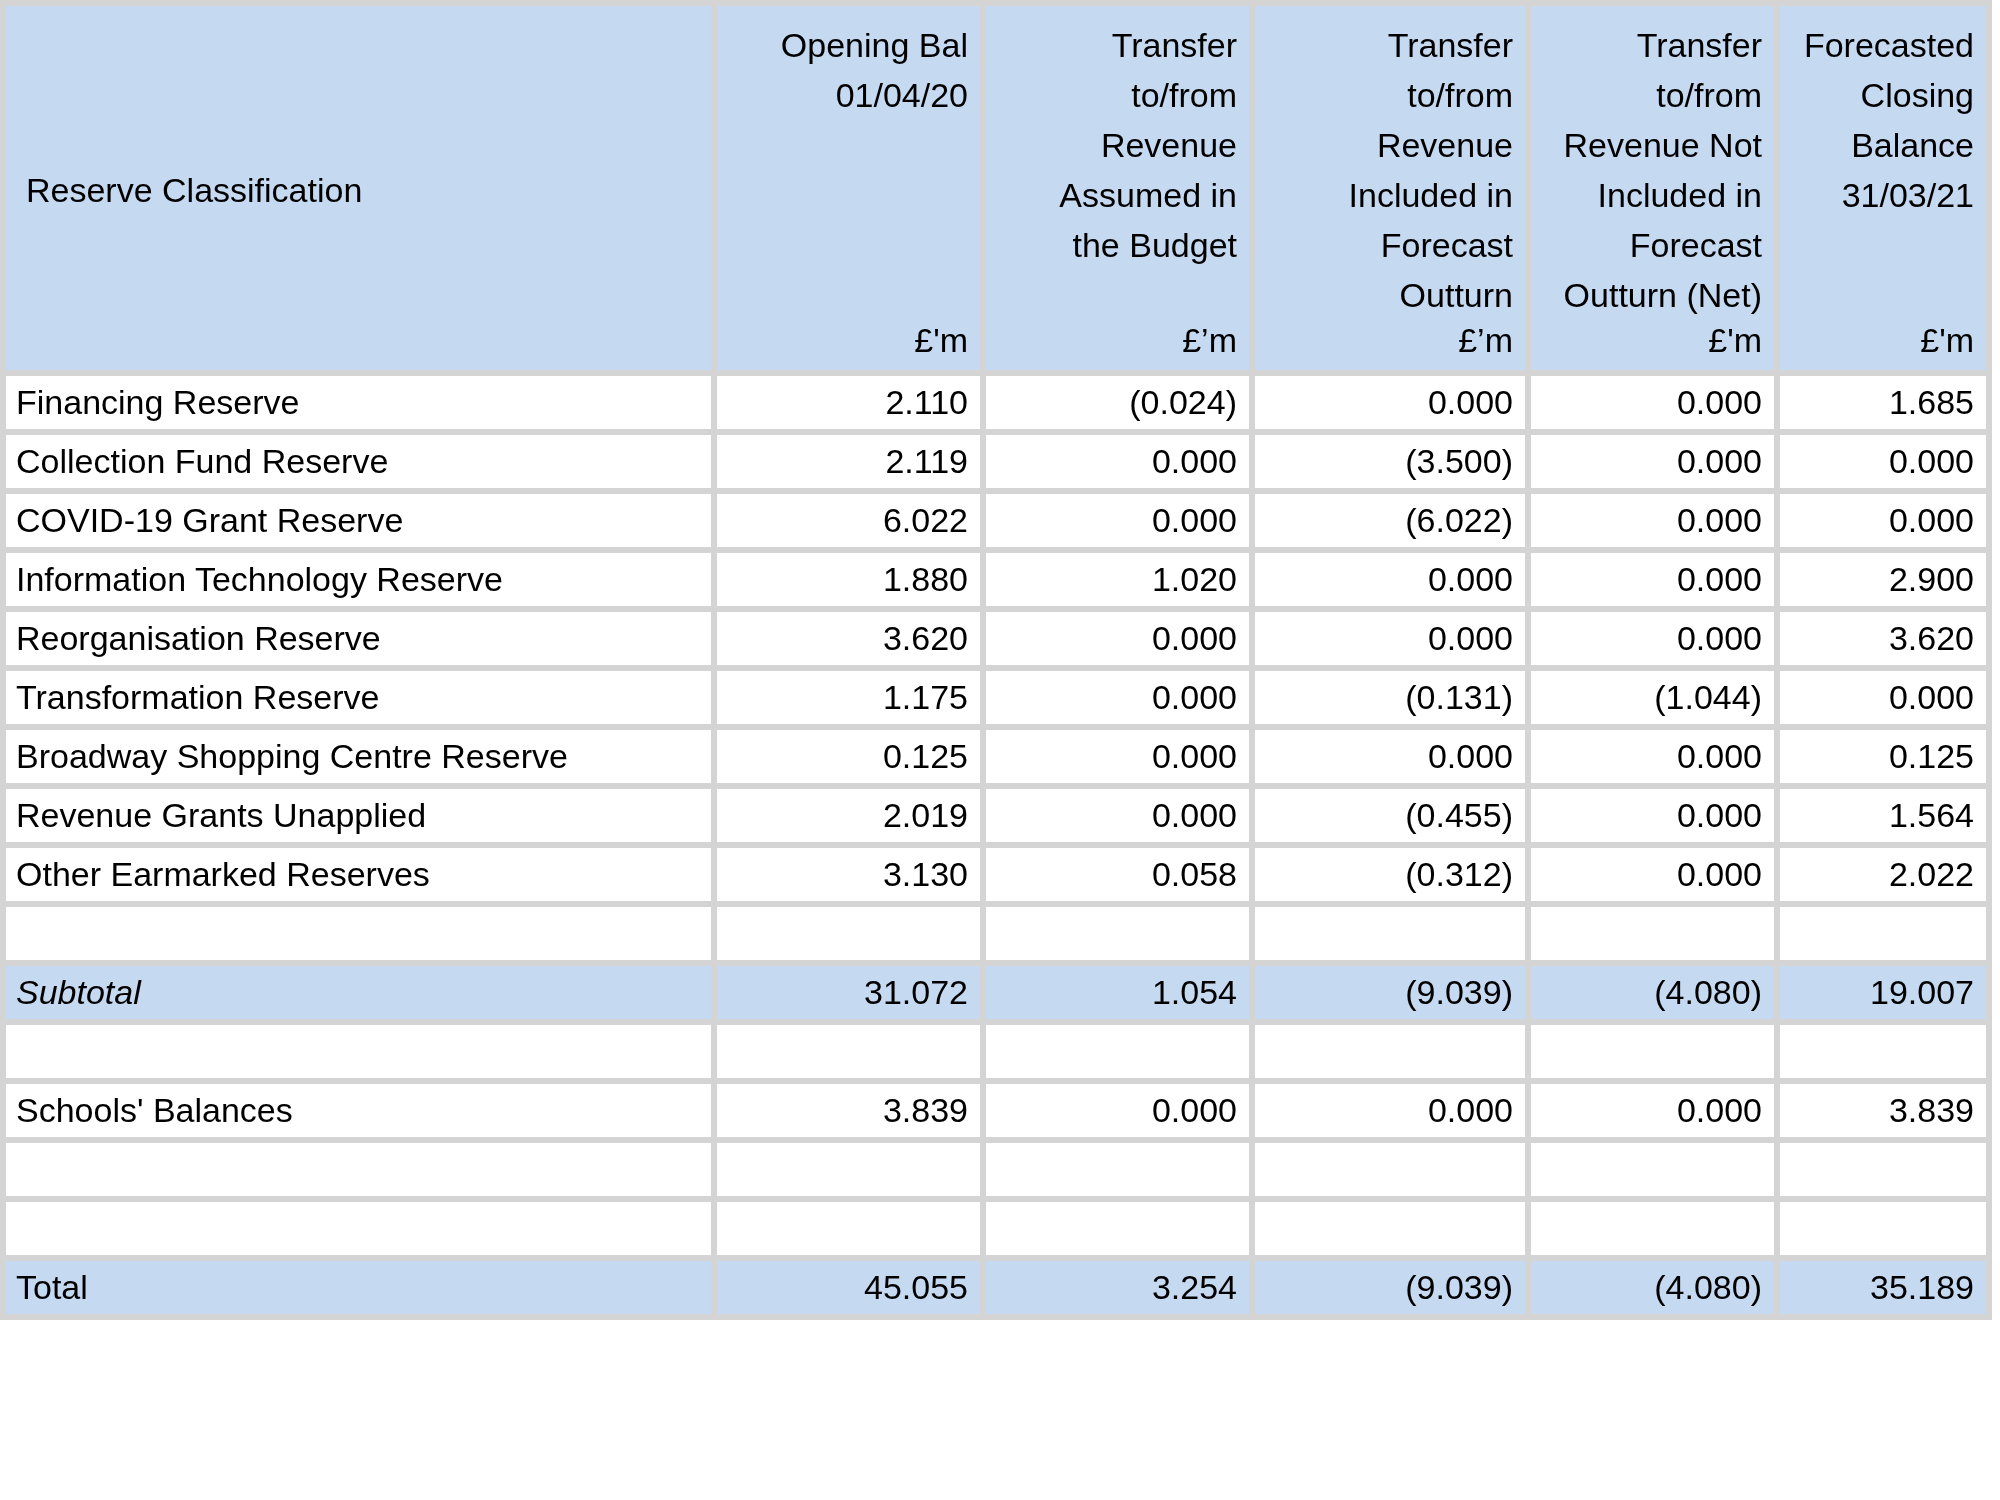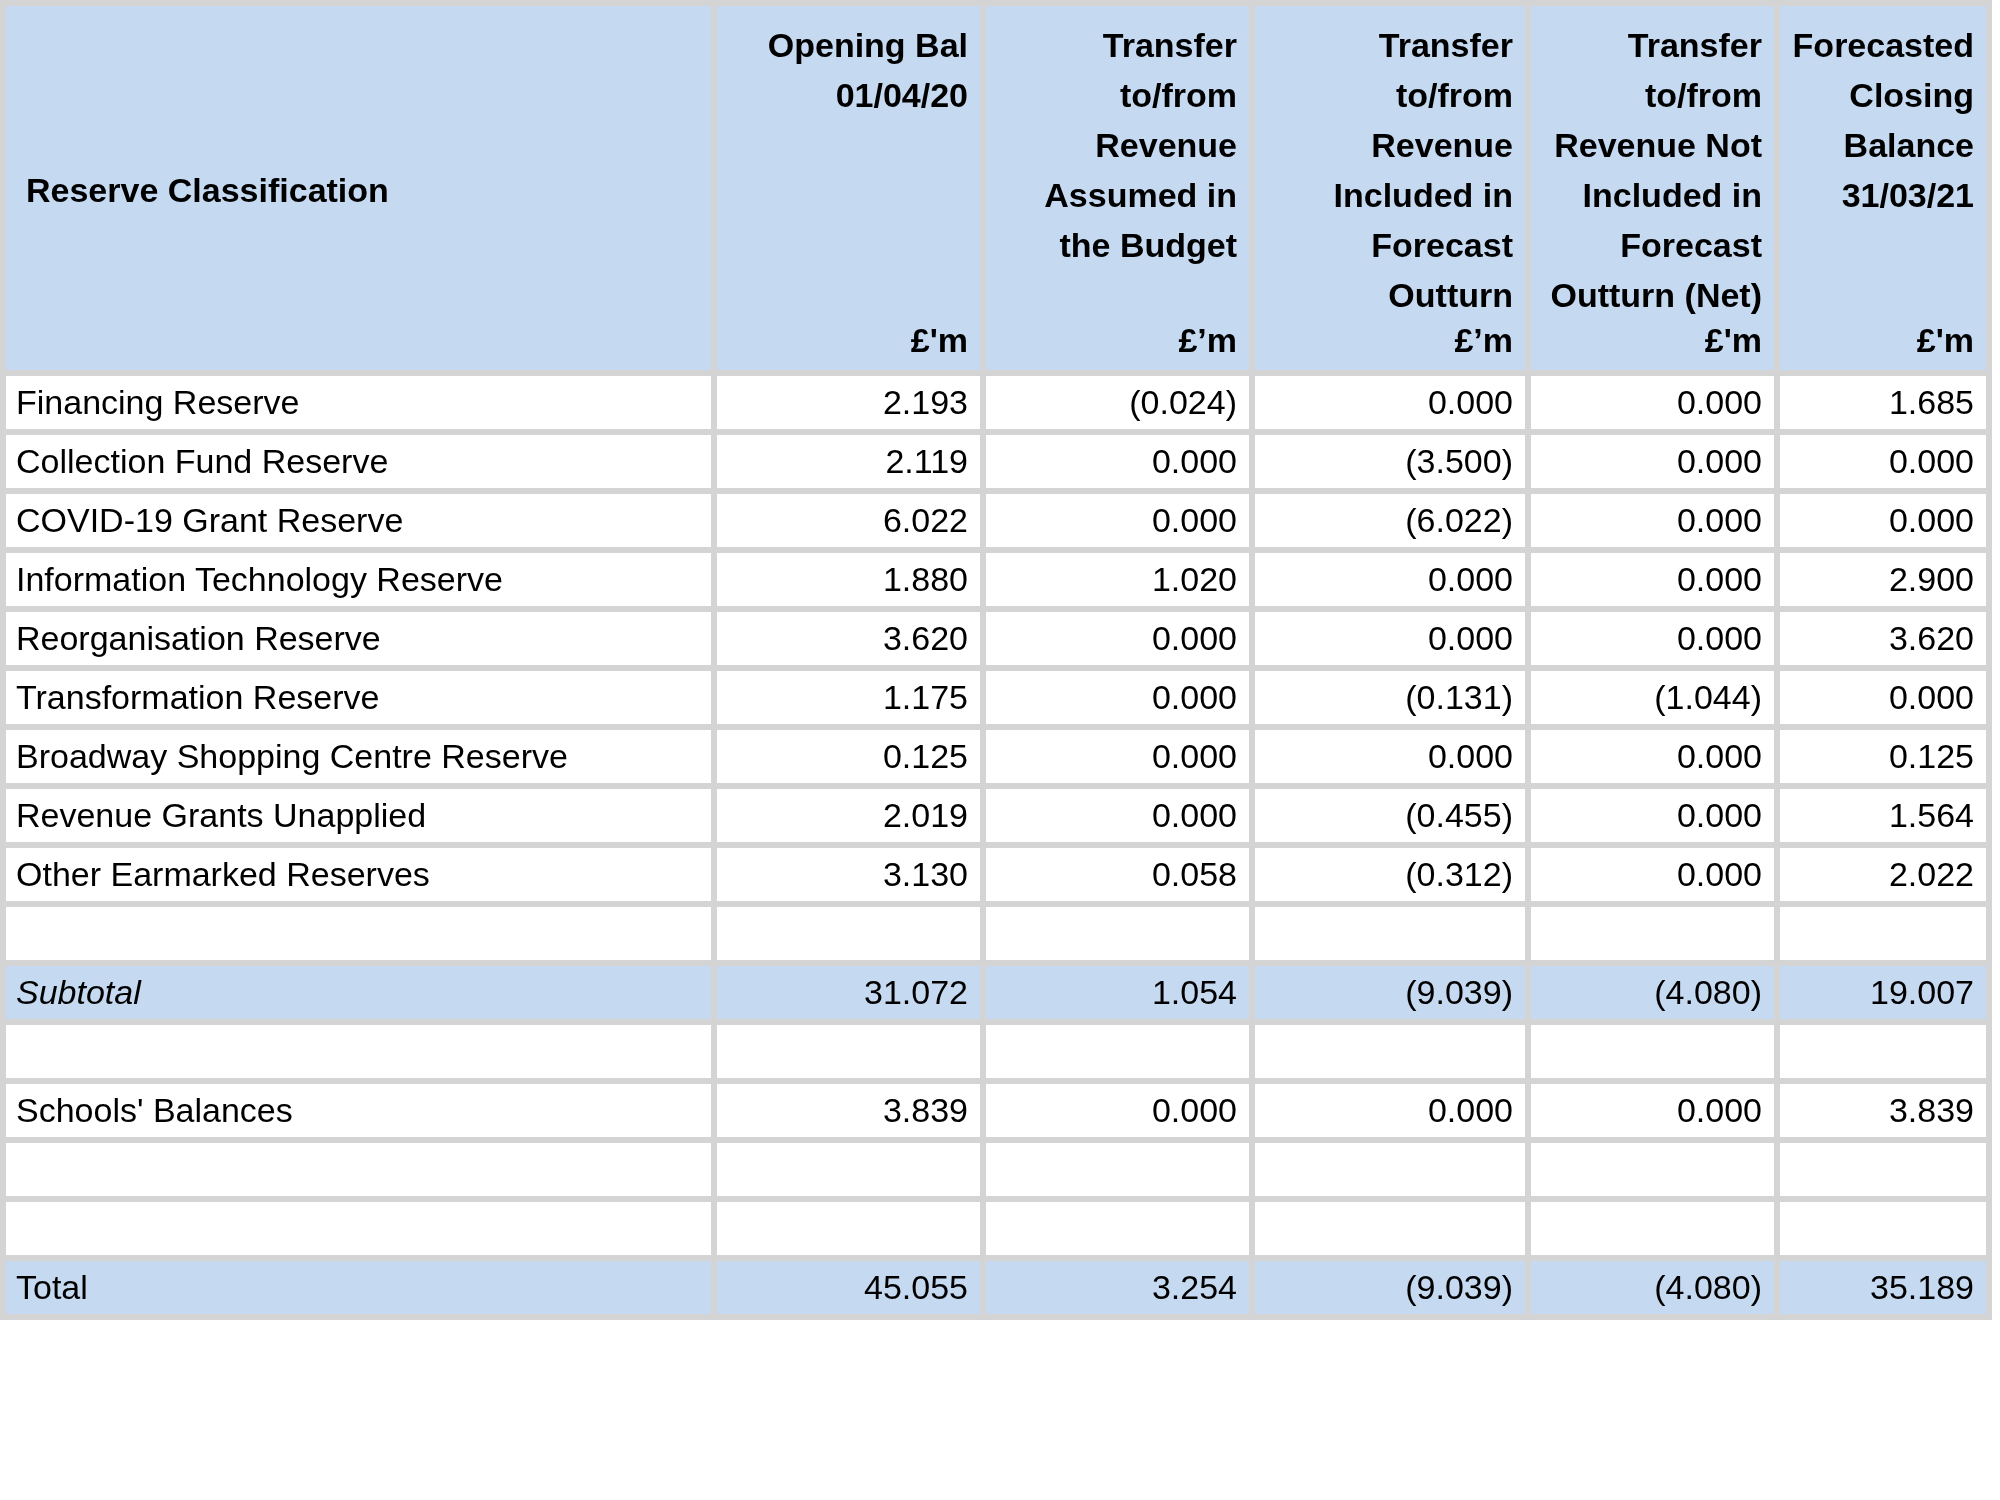--- a/index.html
+++ b/index.html
@@ -25,21 +25,21 @@
   }
   th, td {
     box-sizing: border-box;
     background: var(--row-bg, #FFFFFF);
     margin: 0;
     overflow: hidden;
   }
   thead th {
     height: 339px;
     background: var(--header-bg, #C5D9F1);
-    font-weight: bold;
+    font-weight: normal;
     font-size: 34px;
     vertical-align: top;
     padding: 0;
   }
   .h-wrap {
     display: flex;
     flex-direction: column;
     height: 100%;
     box-sizing: border-box;
     padding: 14px 12px 10px 12px;
@@ -150,21 +150,21 @@
 Balance
 31/03/21</span>
             <span class="h-unit">£'m</span>
           </div>
         </th>
       </tr>
     </thead>
     <tbody>
         <tr class="row-data">
           <td class="label-cell">Financing Reserve</td>
-          <td class="num-cell">2.193</td>
+          <td class="num-cell">2.110</td>
           <td class="num-cell">(0.024)</td>
           <td class="num-cell">0.000</td>
           <td class="num-cell">0.000</td>
           <td class="num-cell">1.685</td>
         </tr>
         <tr class="row-data">
           <td class="label-cell">Collection Fund Reserve</td>
           <td class="num-cell">2.119</td>
           <td class="num-cell">0.000</td>
           <td class="num-cell">(3.500)</td>

